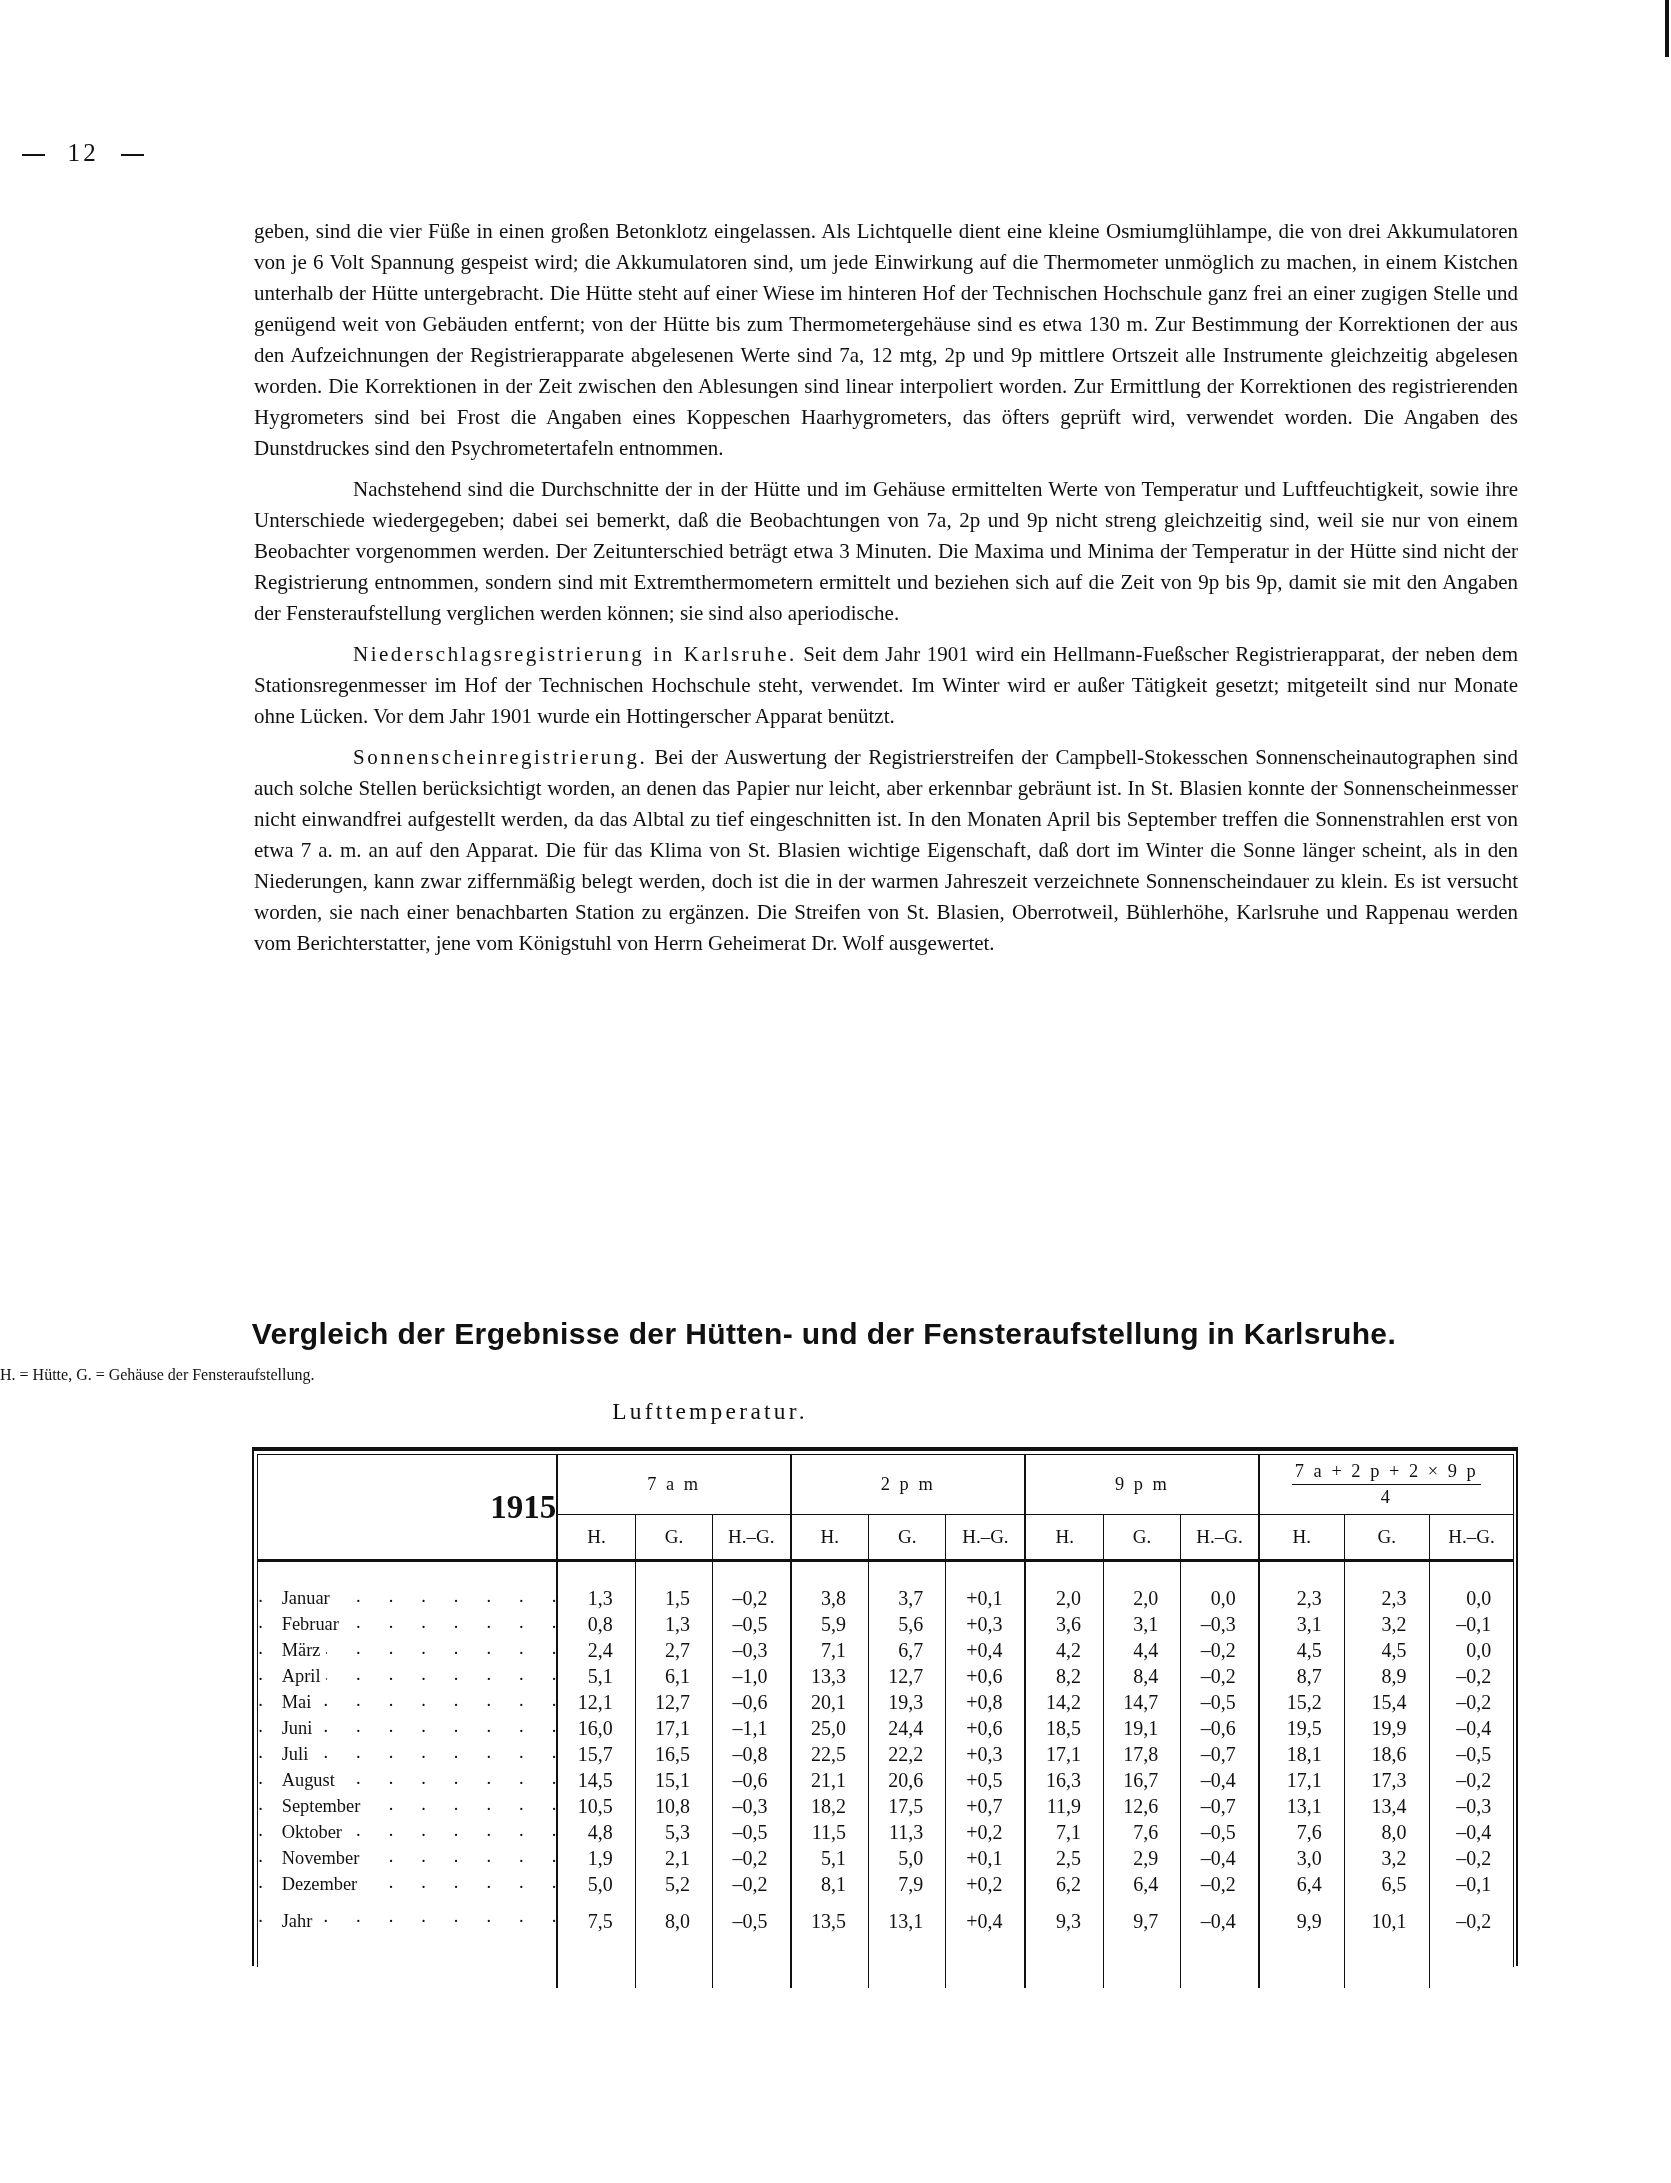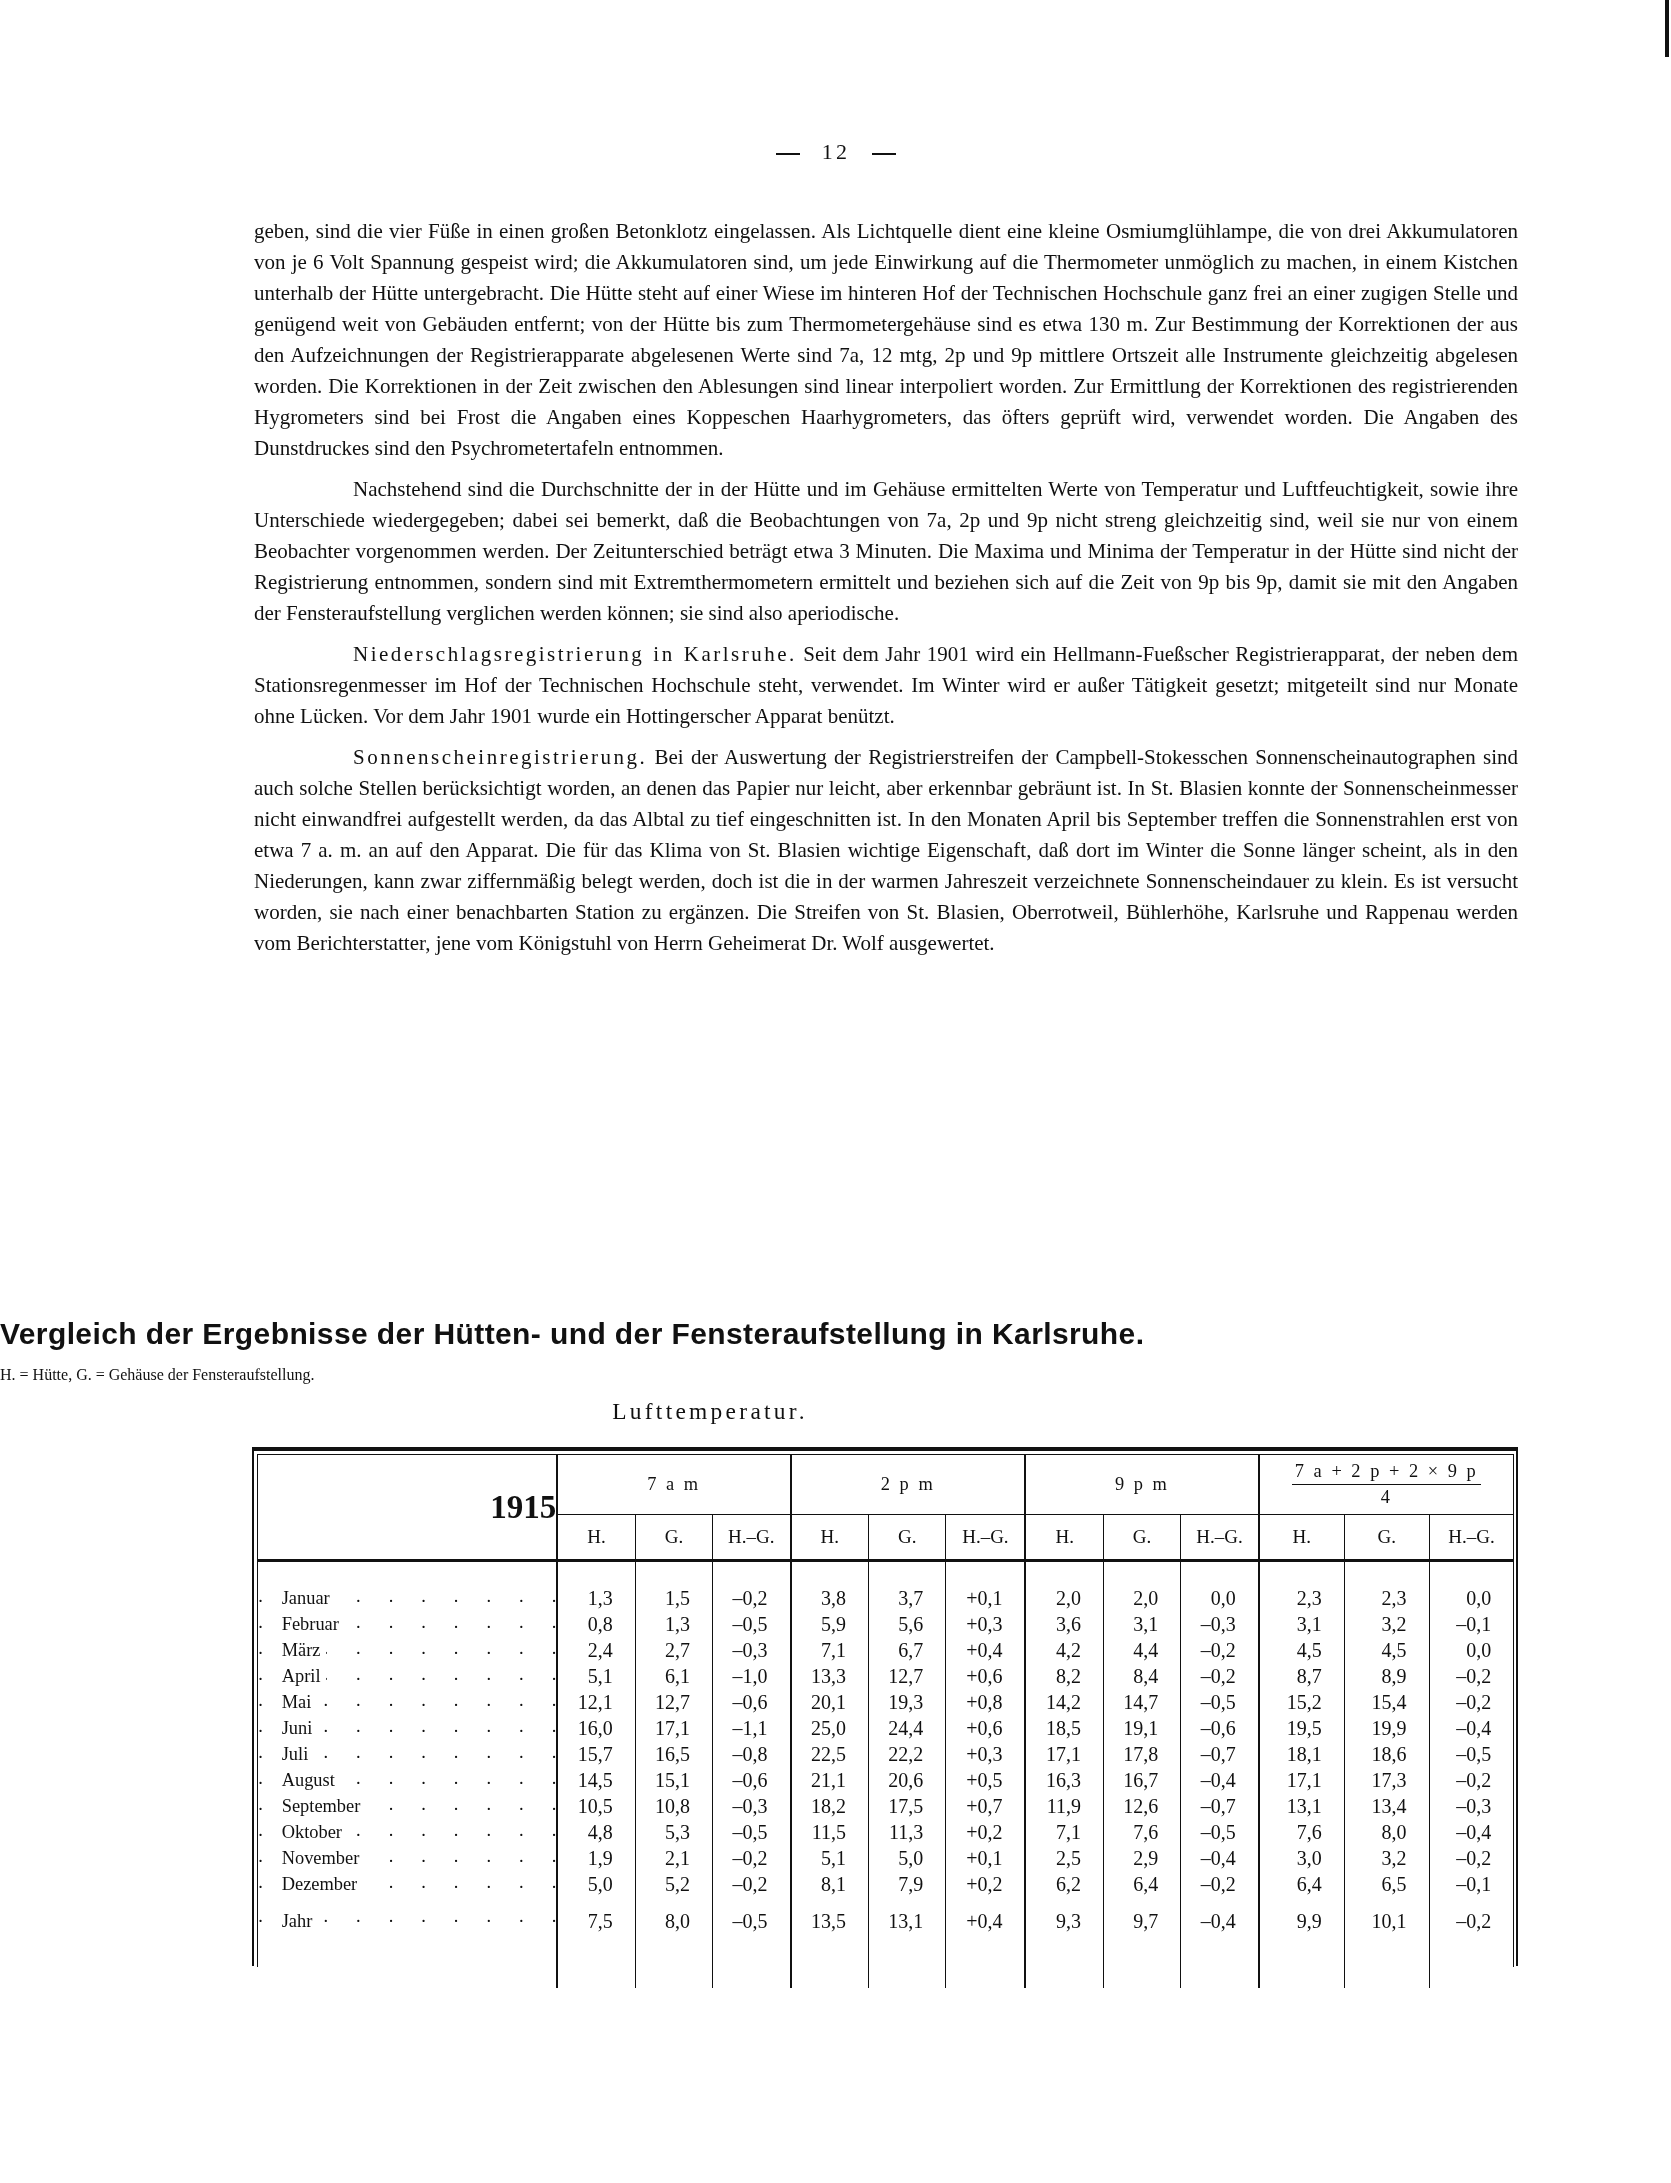--- a/index.html
+++ b/index.html
@@ -5,34 +5,34 @@
   html, body { margin: 0; padding: 0; background: #ffffff; }
   body {
     width: 1672px; height: 2183px; position: relative; overflow: hidden;
     font-family: "Liberation Serif", "DejaVu Serif", serif; color: #111;
   }
   .scan-edge {
     position: absolute; right: 3.3px; top: 0; width: 4.2px; height: 57px;
     background: #111;
   }
   .page-number {
-    position: absolute; top: 139px; left: 0; width: 1672px; text-align: center;
-    font-size: 22px; letter-spacing: 3.3px;
+    position: absolute; top: 139px; left: 0; width: 1672px; 
+    font-size: 25px; letter-spacing: 3.3px;
   }
   .page-number .dash { display: inline-block; width: 23.4px; height: 1.7px; background:#111; vertical-align: middle; margin: 0 22px; }
   .body-text {
     position: absolute; left: 254px; width: 1264px; top: 216px;
     font-size: 21px; line-height: 31px; text-align: justify;
   }
   .body-text p { margin: 0 0 10px 0; }
   .body-text p.indent { text-indent: 99px; }
   .spaced { letter-spacing: 2.5px; }
 
   .table-title {
-    position: absolute; top: 1317px; left: 0; width: 1648px; text-align: left;
+    position: absolute; top: 1317px; left: 0; width: 1648px; text-align: center;
     font-family: "Liberation Sans", "DejaVu Sans", sans-serif; font-weight: bold;
     font-size: 30px; letter-spacing: 0.4px;
   }
   .table-legend {
     position: absolute; top: 1366px; left: 0; width: 1672px; 
     font-size: 16px;
   }
   .table-subtitle {
     position: absolute; top: 1398px; left: 0; width: 1420px; text-align: center;
     font-size: 23.4px; letter-spacing: 3.3px;

